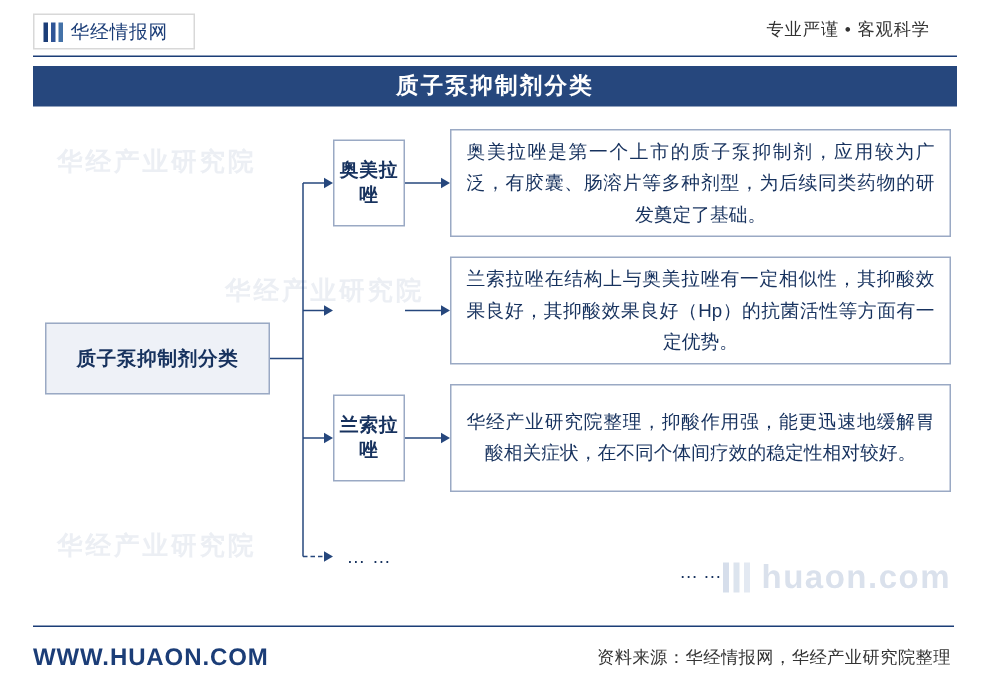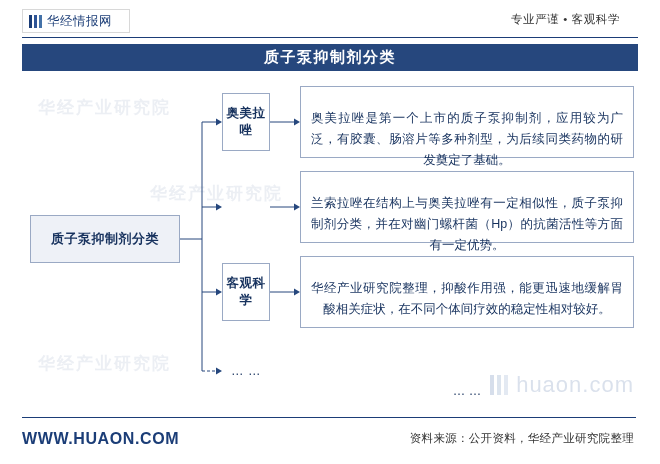--- a/index.html
+++ b/index.html
@@ -142,21 +142,21 @@
     height: 20px;
     display: block;
     background: #cfd9e8;
   }
   .wm-brand .bmark i:nth-child(1) { left: 1px; }
   .wm-brand .bmark i:nth-child(2) { left: 8px; background: #d7e0ec; }
   .wm-brand .bmark i:nth-child(3) { left: 15px; background: #dfe6f0; }
   .wm-brand .btext {
     font-size: 22px;
     color: #d4dce9;
-    font-weight: normal;
+    font-weight: bold;
     letter-spacing: 1px;
   }
 
   
   .diagram {
     position: absolute;
     left: 0;
     top: 75px;
     width: 660px;
     height: 330px;
@@ -223,20 +223,21 @@
   }
 
   .desc-box {
     position: absolute;
     left: 300px;
     width: 334px;
     box-sizing: border-box;
     border: 1px solid #9aa9c4;
     background: #ffffff;
     display: flex;
+    align-items: center;
     justify-content: center;
     padding: 21px 10px;
   }
   .desc-box p {
     margin: 0;
     font-size: 12.5px;
     line-height: 21px;
     color: #17325e;
     text-align: justify;
     text-align-last: center;
@@ -345,38 +346,38 @@
     </svg>
 
     <div class="root-node">
       <span>质子泵抑制剂分类</span>
     </div>
 
     <div class="branch-label b1">
       <span>奥美拉唑</span>
     </div>
     <div class="branch-label b3">
-      <span>客观科学</span>
+      <span>兰索拉唑</span>
     </div>
     <div class="branch-label b4">
       <span>… …</span>
     </div>
 
     <div class="desc-box d1">
       <p>奥美拉唑是第一个上市的质子泵抑制剂，应用较为广泛，有胶囊、肠溶片等多种剂型，为后续同类药物的研发奠定了基础。</p>
     </div>
     <div class="desc-box d2">
-      <p>兰索拉唑在结构上与奥美拉唑有一定相似性，质子泵抑制剂分类，并在对幽门螺杆菌（Hp）的抗菌活性等方面有一定优势。</p>
+      <p>兰索拉唑在结构上与奥美拉唑有一定相似性，其抑酸效果良好，其抑酸效果良好（Hp）的抗菌活性等方面有一定优势。</p>
     </div>
     <div class="desc-box d3">
       <p>华经产业研究院整理，抑酸作用强，能更迅速地缓解胃酸相关症状，在不同个体间疗效的稳定性相对较好。</p>
     </div>
     <div class="desc-box d4">
       <p>… …</p>
     </div>
 
   </div>
 
   <div class="footer-rule"></div>
   <div class="footer-site">WWW.HUAON.COM</div>
-  <div class="footer-source">资料来源：公开资料，华经产业研究院整理</div>
+  <div class="footer-source">资料来源：华经情报网，华经产业研究院整理</div>
 
 </div>
 
 </body></html>

